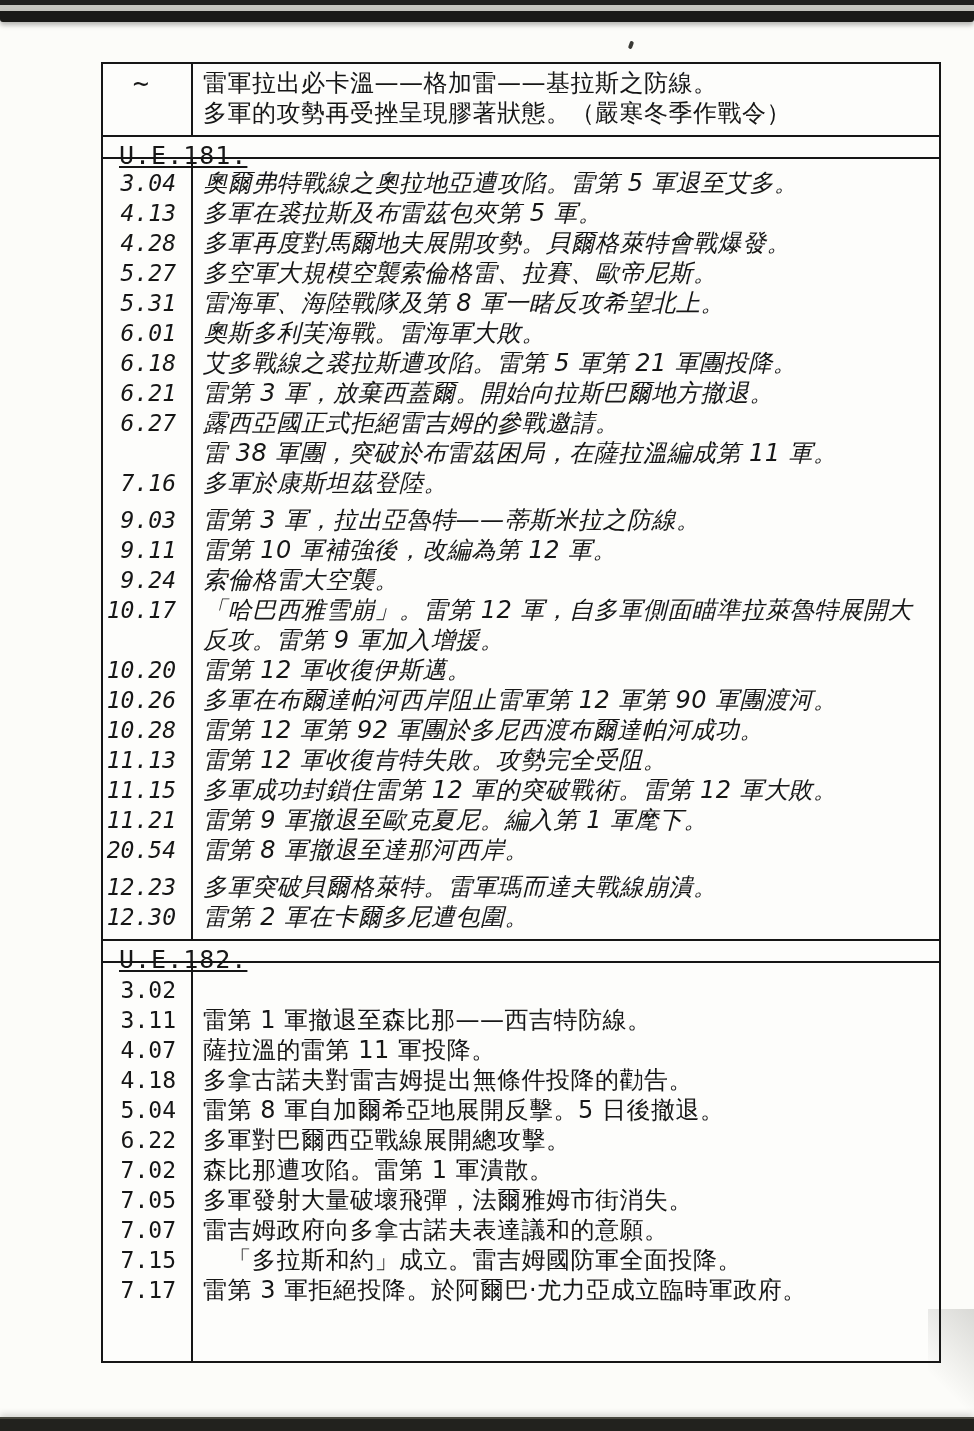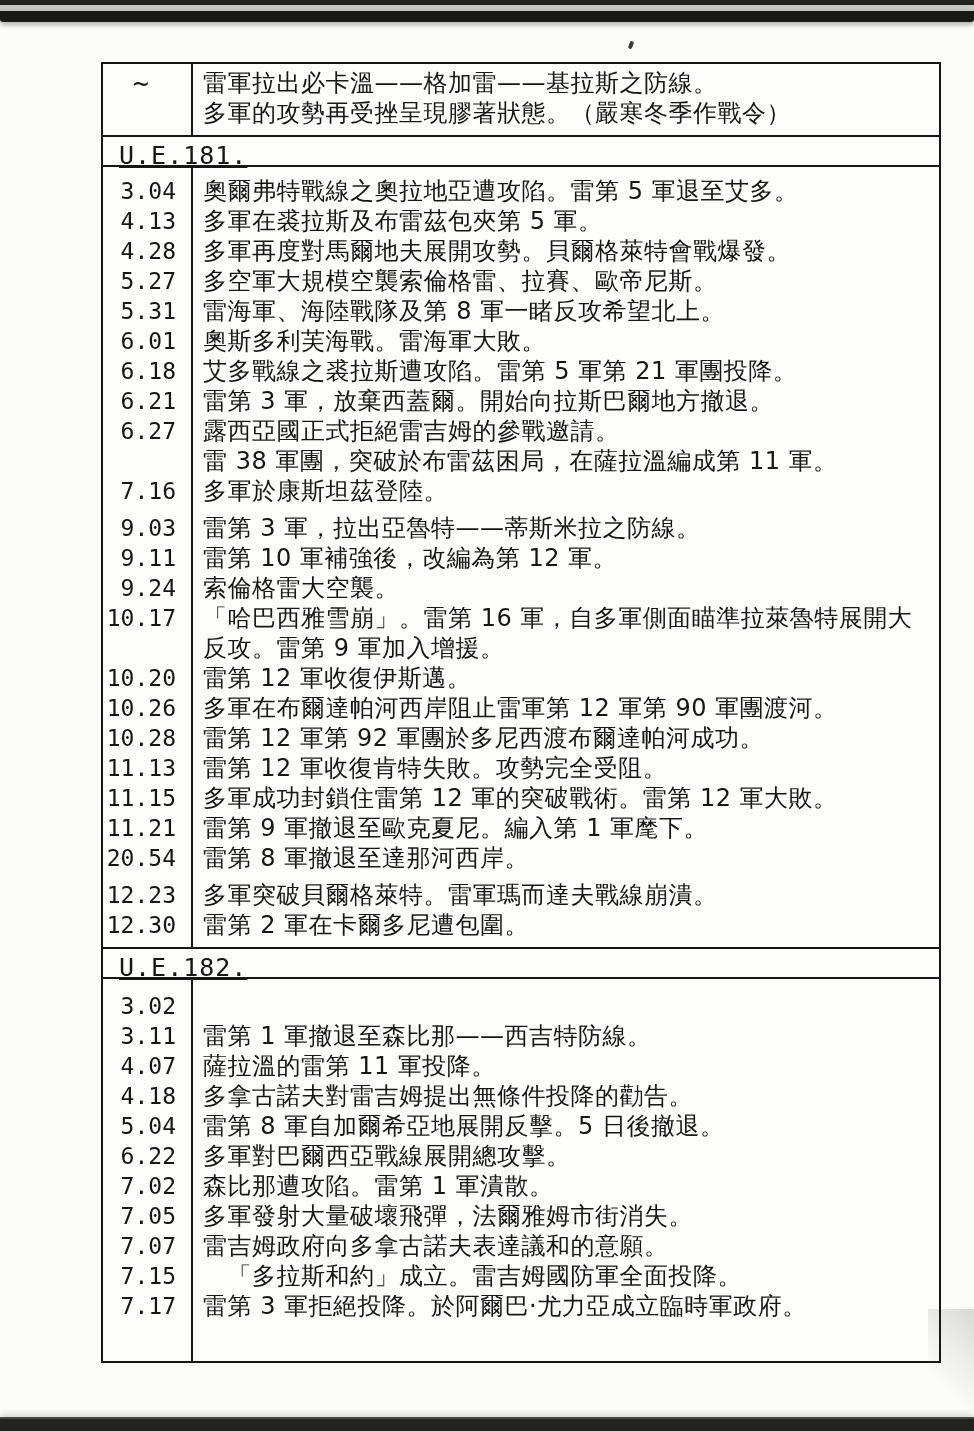--- a/index.html
+++ b/index.html
@@ -31,27 +31,27 @@
   .intro { position:relative; height:71px; box-sizing:border-box; display:flex; padding-top:4px; }
   .date-col {
     width:88px; flex:0 0 88px; box-sizing:border-box; text-align:right; padding-right:15px;
     font-family:"DejaVu Sans Mono", monospace; font-size:23px; line-height:30px; white-space:nowrap;
   }
   .tilde { text-align:center; padding-right:12px; font-size:27px; }
   .text-col { flex:1 1 auto; box-sizing:border-box; padding-left:12px; padding-right:6px;
               font-size:24px; line-height:30px; letter-spacing:0.5px; }
 
   .era {
-    height:32px; box-sizing:border-box; border-top:2px solid #161616; border-bottom:2px solid #161616;
+    height:24px; box-sizing:border-box; border-top:2px solid #161616; border-bottom:2px solid #161616;
     line-height:37px; padding-left:16px;
     font-family:"DejaVu Sans Mono", monospace; font-size:25px; letter-spacing:1px;text-decoration:underline;
   }
 
   .tbody { position:relative; box-sizing:border-box; padding-top:9px; }
-  #body-0 { height:780px; }
+  #body-0 { height:780px;font-style:italic; }
   #body-1 { flex:1 1 auto; padding-top:12px;border-radius:21px; }
 
   .row { display:flex; }
   .row.gap { margin-top:7px;justify-content:space-between; }
 </style>
 </head>
 <body>
 
 <div class="edge-top-1"></div>
 <div class="edge-top-2"></div>
@@ -139,21 +139,21 @@
     <div class="text-col">雷第 10 軍補強後，改編為第 12 軍。</div>
   </div>
 
   <div class="row">
     <div class="date-col">9.24</div>
     <div class="text-col">索倫格雷大空襲。</div>
   </div>
 
   <div class="row">
     <div class="date-col">10.17</div>
-    <div class="text-col">「哈巴西雅雪崩」。雷第 16 軍，自多軍側面瞄準拉萊魯特展開大反攻。雷第 9 軍加入增援。</div>
+    <div class="text-col">「哈巴西雅雪崩」。雷第 12 軍，自多軍側面瞄準拉萊魯特展開大反攻。雷第 9 軍加入增援。</div>
   </div>
 
   <div class="row">
     <div class="date-col">10.20</div>
     <div class="text-col">雷第 12 軍收復伊斯邁。</div>
   </div>
 
   <div class="row">
     <div class="date-col">10.26</div>
     <div class="text-col">多軍在布爾達帕河西岸阻止雷軍第 12 軍第 90 軍團渡河。</div>

